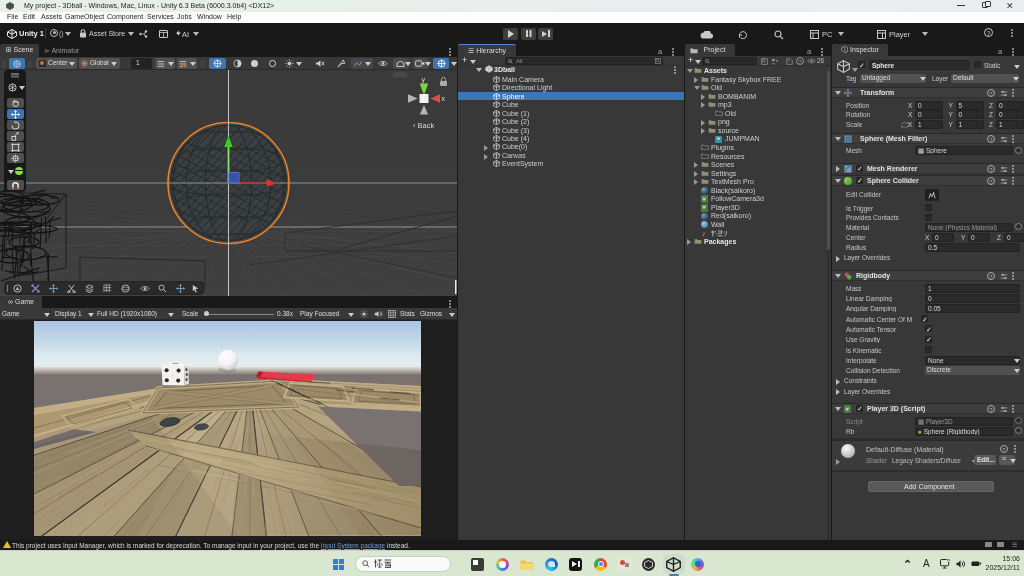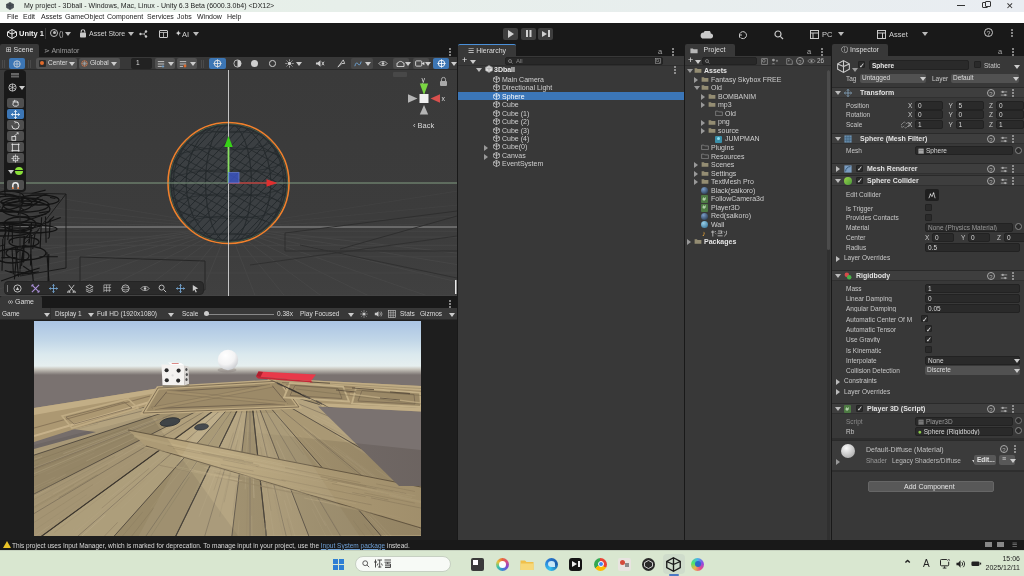--- a/index.html
+++ b/index.html
@@ -82,21 +82,21 @@
     <svg style="position:absolute;left:810px;top:7.5px" width="9" height="9" viewBox="0 0 9 9">
       <rect x="0.5" y="0.5" width="8" height="8" fill="none" stroke="#c9c9c9"></rect>
       <path d="M0.5 3 H8.5 M3 3 V8.5" stroke="#c9c9c9"></path>
     </svg>
     <div class="abs" style="left:822px;top:7px;font-size:7.5px;color:#d2d2d2">PC</div>
     <div style="position:absolute;left:838px;top:9.5px;width:0;height:0;border-left:3px solid transparent;border-right:3px solid transparent;border-top:4px solid #bbb"></div>
     <svg style="position:absolute;left:877px;top:7.5px" width="9" height="9" viewBox="0 0 9 9">
       <rect x="0.5" y="0.5" width="8" height="8" fill="none" stroke="#c9c9c9"></rect>
       <path d="M0.5 3 H8.5 M5.5 3 V8.5" stroke="#c9c9c9"></path>
     </svg>
-    <div class="abs" style="left:889px;top:7px;font-size:7.5px;color:#d2d2d2">Asset</div>
+    <div class="abs" style="left:889px;top:7px;font-size:7.5px;color:#d2d2d2">Player</div>
     <div style="position:absolute;left:922px;top:9.5px;width:0;height:0;border-left:3px solid transparent;border-right:3px solid transparent;border-top:4px solid #bbb"></div>
     <div class="abs" style="left:984px;top:5.5px;width:9px;height:9px;border:1px solid #c9c9c9;border-radius:50%;font-size:7px;color:#c9c9c9;text-align:center;line-height:9px">?</div>
     <div style="position:absolute;left:1011px;top:6.5px;width:2px;height:2px;background:#aaa;border-radius:50%;box-shadow:0 3px 0 #aaa,0 6px 0 #aaa"></div>
   </div>
 <svg width="458" height="226" style="position:absolute;left:0;top:70px">
     <defs>
       <linearGradient id="sbg" x1="0" y1="0" x2="0" y2="1">
         <stop offset="0" stop-color="#3a3a3a"></stop>
         <stop offset="0.65" stop-color="#3c3c3c"></stop>
         <stop offset="1" stop-color="#404040"></stop>

